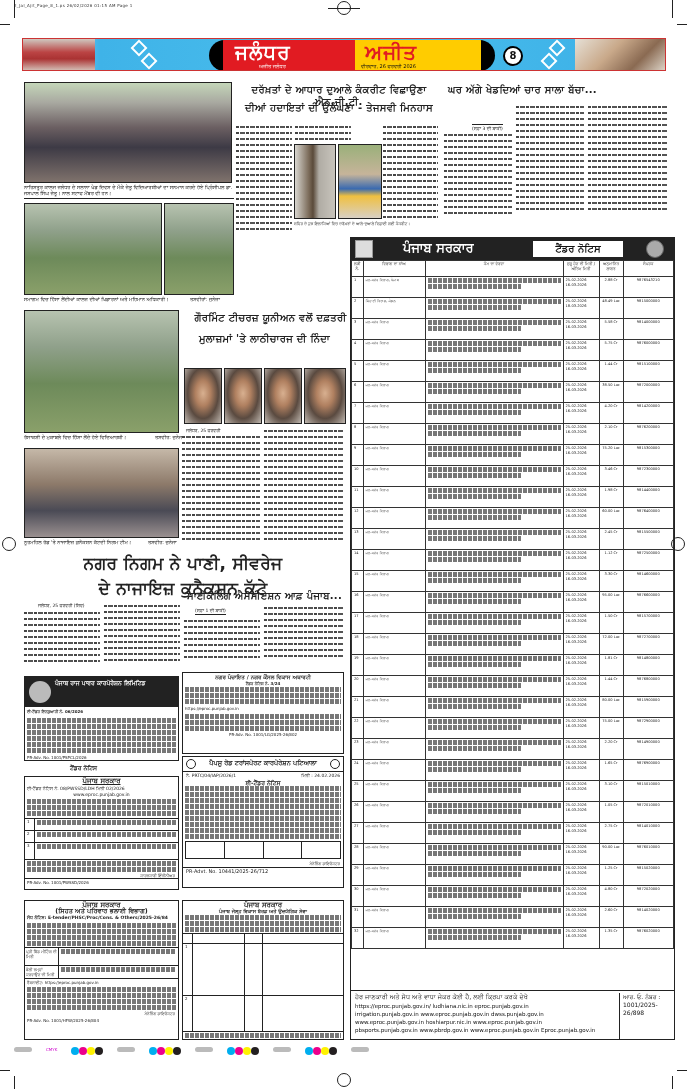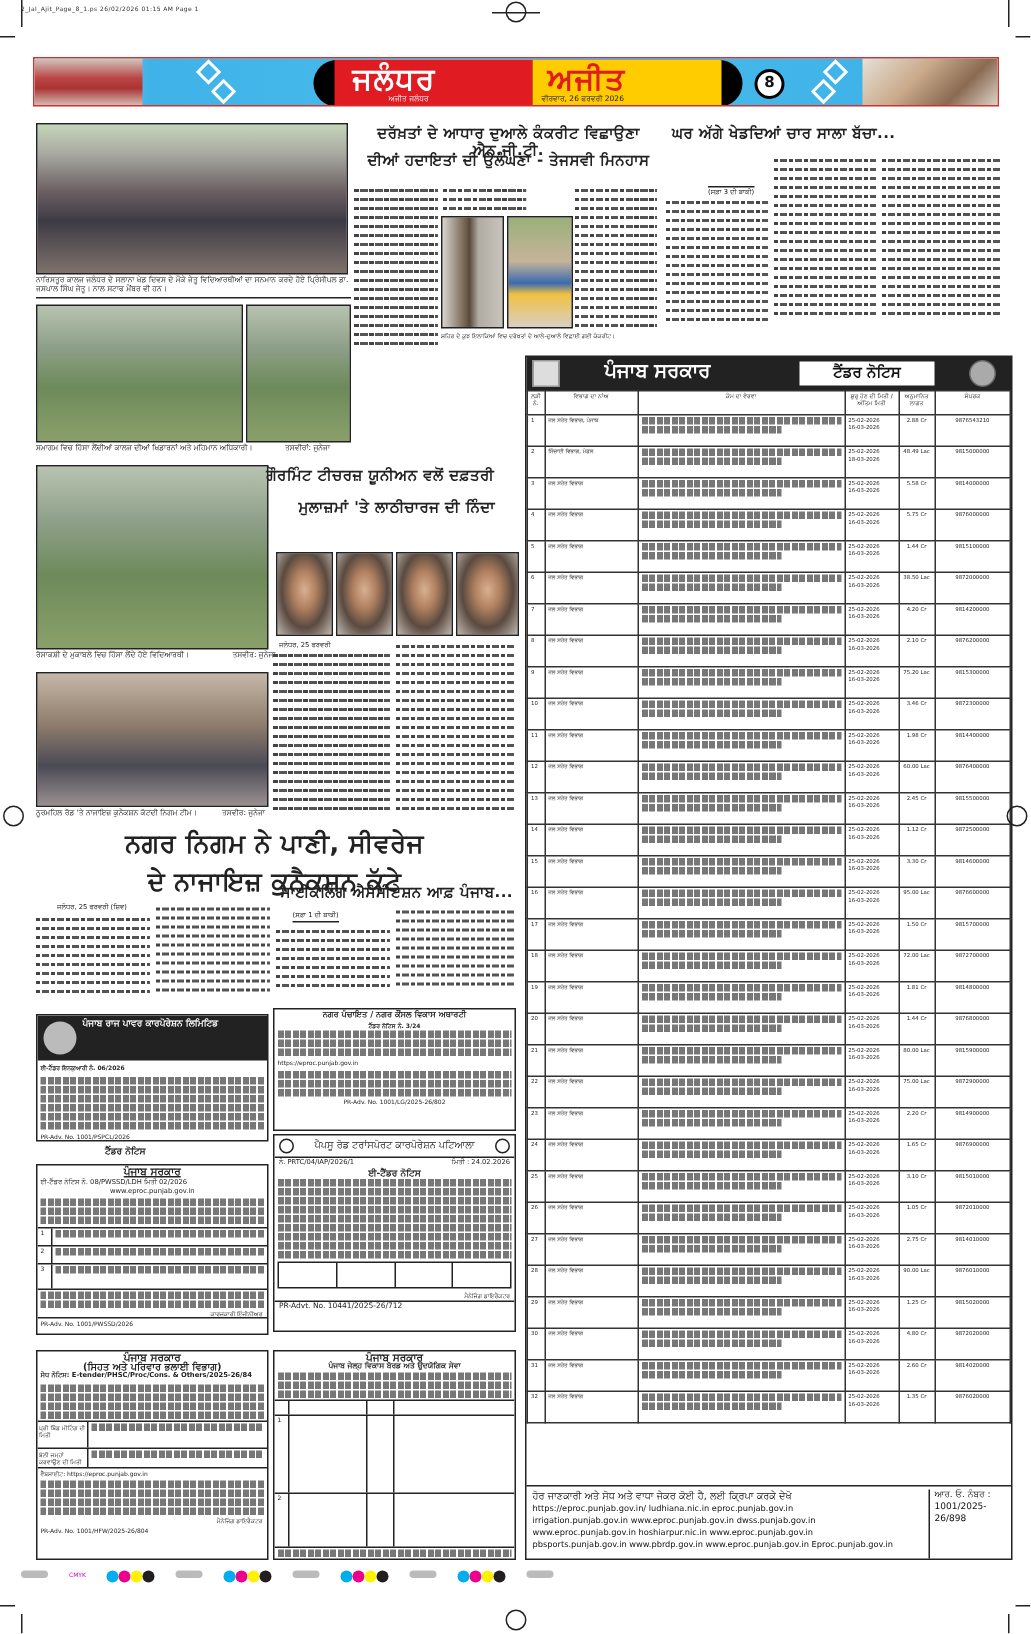--- a/index.html
+++ b/index.html
@@ -230,21 +230,21 @@
     <span></span>
     <span></span>
     <span></span>
     <span></span>
     <span></span>
     <span></span>
     <span></span>
     <span></span>
   </div>
 
-<div class="abs headline" style="left:171px;top:312px;width:165px;font-size:10px;">ਗੌਰਮਿੰਟ ਟੀਚਰਜ਼ ਯੂਨੀਅਨ ਵਲੋਂ ਦਫ਼ਤਰੀ</div>
+<div class="abs headline" style="left:188px;top:312px;width:165px;font-size:10px;">ਗੌਰਮਿੰਟ ਟੀਚਰਜ਼ ਯੂਨੀਅਨ ਵਲੋਂ ਦਫ਼ਤਰੀ</div>
 <div class="abs headline" style="left:182px;top:333px;width:165px;font-size:10px;">ਮੁਲਾਜ਼ਮਾਂ 'ਤੇ ਲਾਠੀਚਾਰਜ ਦੀ ਨਿੰਦਾ</div>
 <div class="abs photo ph-face" style="left:184px;top:368px;width:38px;height:56px;"></div>
 <div class="abs photo ph-face" style="left:224px;top:368px;width:38px;height:56px;"></div>
 <div class="abs photo ph-face" style="left:264px;top:368px;width:38px;height:56px;"></div>
 <div class="abs photo ph-face" style="left:304px;top:368px;width:42px;height:56px;"></div>
 <div class="abs caption" style="left:186px;top:428px;font-size:4.5px;">ਜਲੰਧਰ, 25 ਫਰਵਰੀ</div>
 <div class="abs bodytext" style="left:182px;top:434px;width:78px;height:110px;">
     <span></span>
     <span></span>
     <span></span>
@@ -388,21 +388,21 @@
   <div style="font-size:4px;padding:1px 2px;">https://eproc.punjab.gov.in</div>
   <span class="ad-line"></span>
     <span class="ad-line"></span>
     <span class="ad-line"></span>
   <div style="font-size:4px;text-align:center;">PR-Adv. No. 1001/LG/2025-26/802</div>
 </div>
 
 <div class="abs ad" style="left:182px;top:756px;width:162px;height:132px;">
   <div style="display:flex;align-items:center;justify-content:space-between;padding:2px 3px;border-bottom:1px solid #222;">
     <span style="width:10px;height:10px;border-radius:50%;border:1px solid #222;display:inline-block;"></span>
-    <span style="font-size:6.5px;font-weight:normal;">ਪੈਪਸੂ ਰੋਡ ਟਰਾਂਸਪੋਰਟ ਕਾਰਪੋਰੇਸ਼ਨ ਪਟਿਆਲਾ</span>
+    <span style="font-size:6.5px;font-weight:bold;">ਪੈਪਸੂ ਰੋਡ ਟਰਾਂਸਪੋਰਟ ਕਾਰਪੋਰੇਸ਼ਨ ਪਟਿਆਲਾ</span>
     <span style="width:10px;height:10px;border-radius:50%;border:1px solid #222;display:inline-block;"></span>
   </div>
   <div style="display:flex;justify-content:space-between;font-size:4.5px;padding:1px 3px;">
     <span>ਨੰ. PRTC/04/IAP/2026/1</span>
       <span>ਮਿਤੀ : 24.02.2026</span>
   </div>
   <div class="ad-title" style="font-size:6px;">ਈ-ਟੈਂਡਰ ਨੋਟਿਸ</div>
   <span class="ad-line"></span>
     <span class="ad-line"></span>
     <span class="ad-line"></span>

